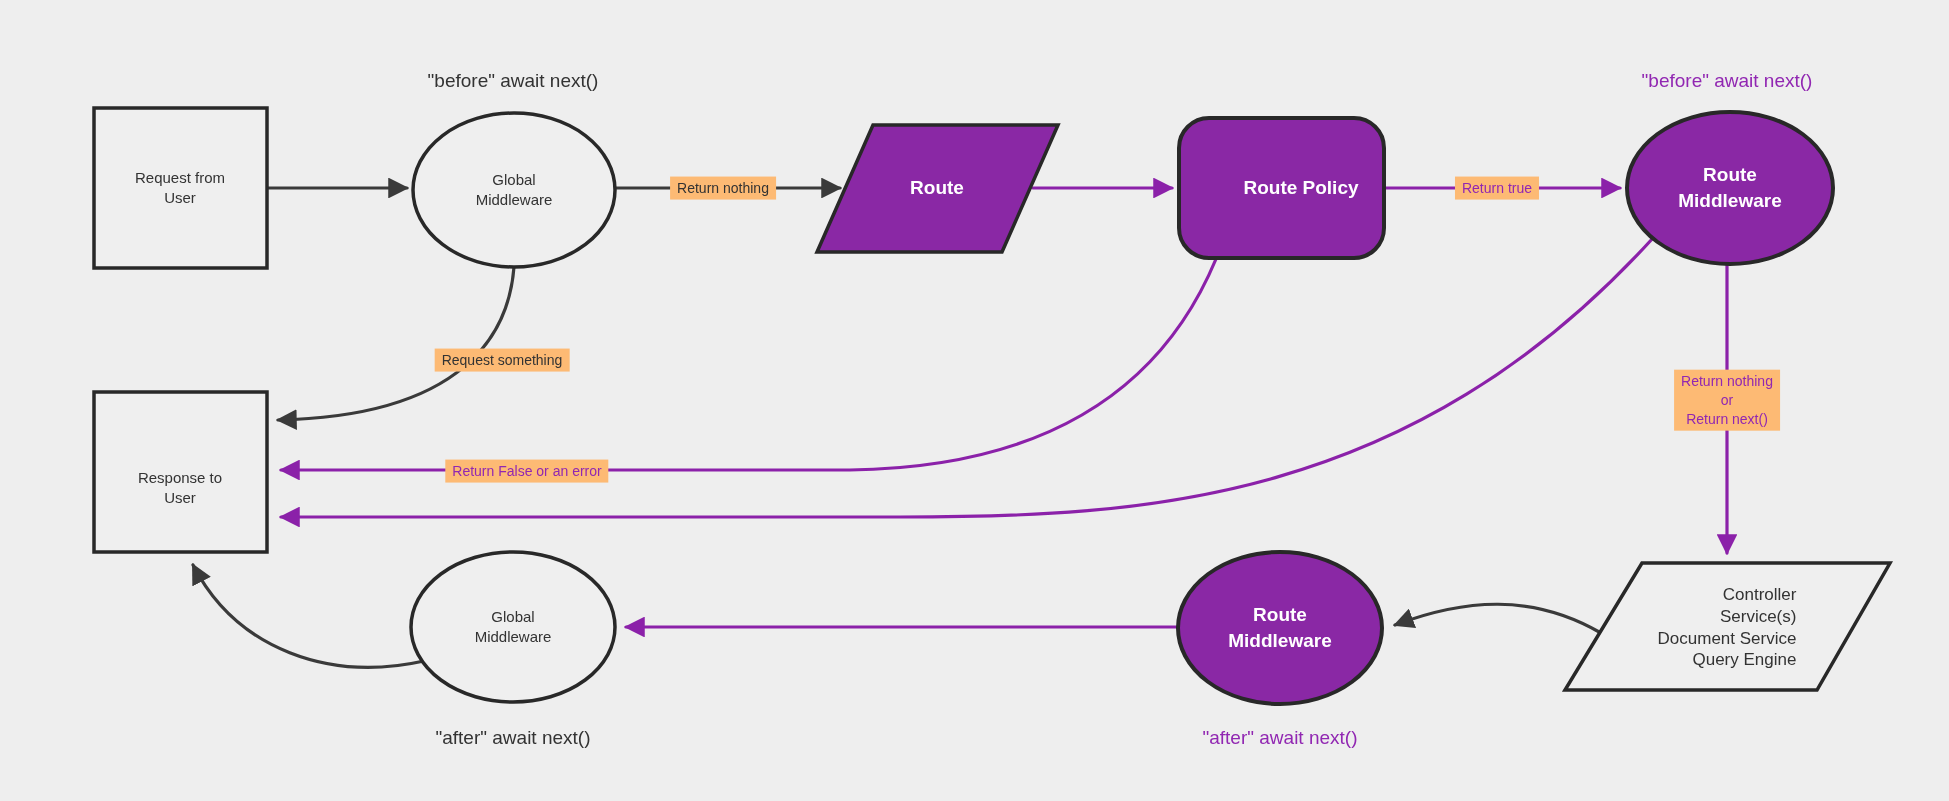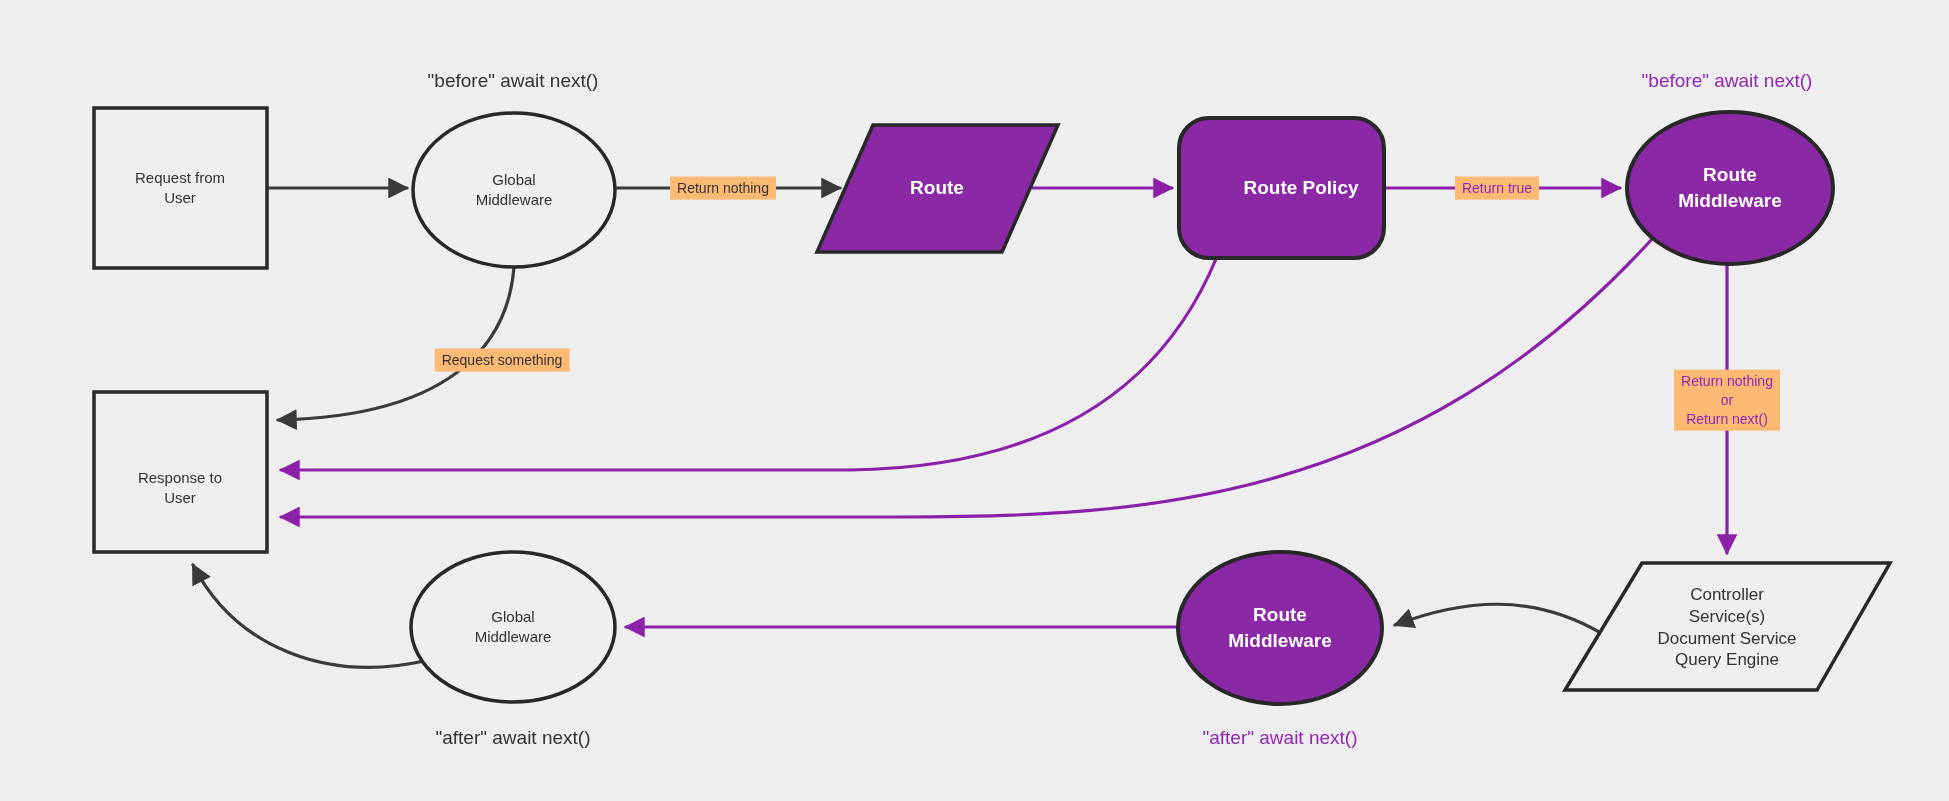--- a/index.html
+++ b/index.html
@@ -30,20 +30,21 @@
   }
   .node-text-white {
     font-size: 19px;
     font-weight: bold;
     color: #ffffff;
   }
   .node-text-small {
     font-size: 17px;
     color: #333333;
     line-height: 1.28;
+    text-align: right;
   }
   .edge-lbl {
     font-size: 14px;
     background: #fdba74;
     padding: 2px 7px;
   }
   .edge-lbl.dark { color: #333333; }
   .edge-lbl.purple { color: #9127b2; }
   .side-lbl {
     font-size: 19px;
@@ -121,19 +122,20 @@
   <div class="lbl node-text-white" style="left:1280px; top:628px;">Route
 Middleware</div>
   <div class="lbl node-text" style="left:513px; top:627px;">Global
 Middleware</div>
 
   <div class="lbl side-lbl dark" style="left:513px; top:81px;">"before" await next()</div>
   <div class="lbl edge-lbl dark" style="left:723px; top:188px;">Return nothing</div>
   <div class="lbl edge-lbl dark" style="left:502px; top:360px;">Request something</div>
   <div class="lbl side-lbl purple" style="left:1727px; top:81px;">"before" await next()</div>
   <div class="lbl edge-lbl purple" style="left:1497px; top:188px;">Return true</div>
+  <div class="lbl edge-lbl purple" style="left:527px; top:471px;">Return False or an error</div>
   <div class="lbl edge-lbl purple" style="left:1727px; top:400px;">Return nothing
 or
 Return next()</div>
   <div class="lbl side-lbl purple" style="left:1280px; top:738px;">"after" await next()</div>
   <div class="lbl side-lbl dark" style="left:513px; top:738px;">"after" await next()</div>
 
 </div>
 
 </body></html>

